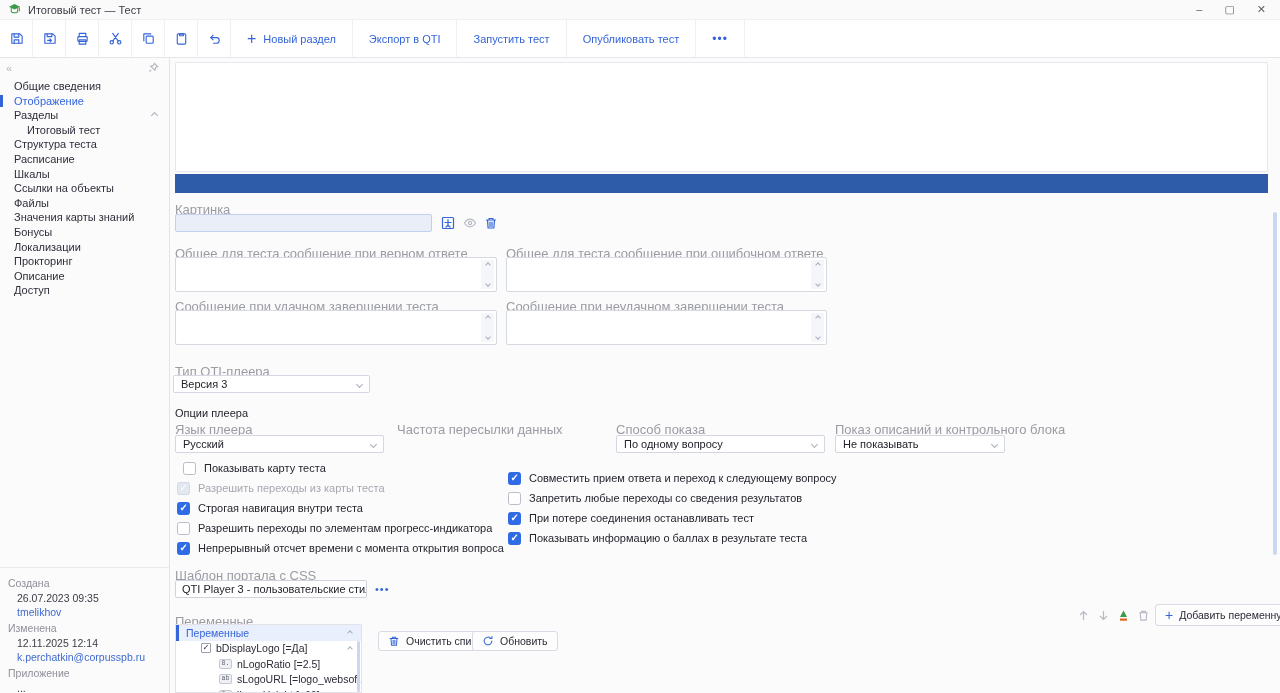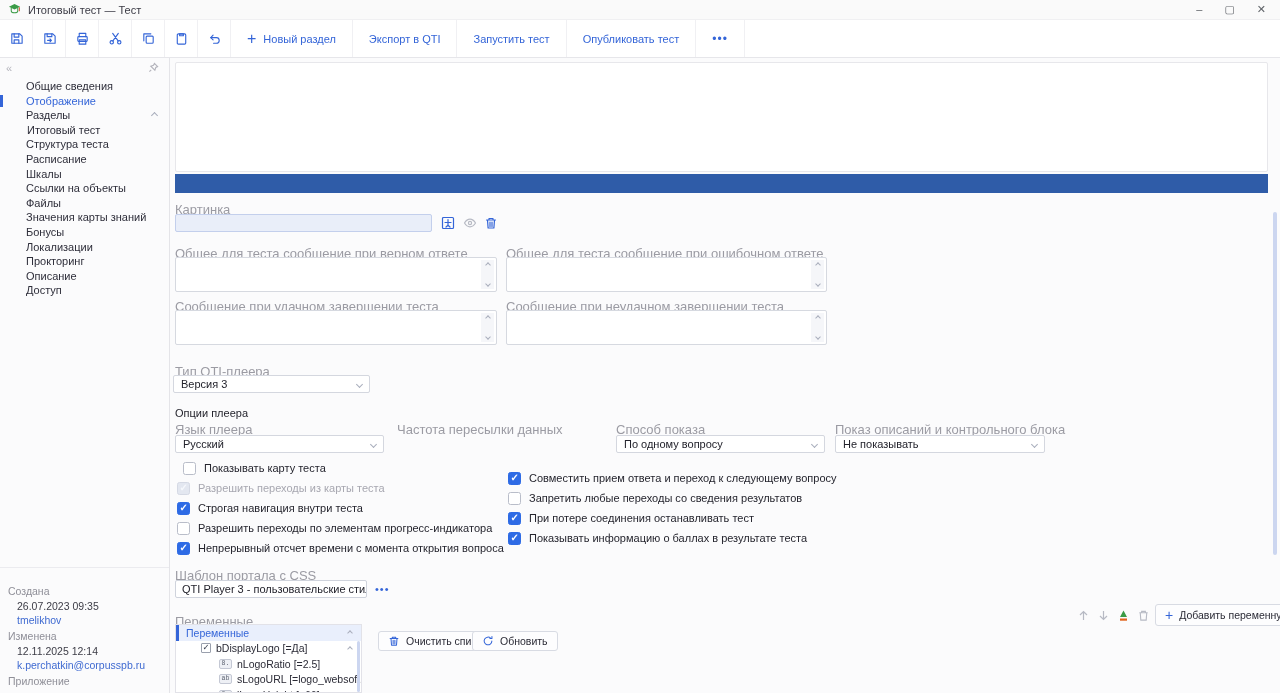--- a/index.html
+++ b/index.html
@@ -26,27 +26,27 @@
   
   .body-wrap{display:flex;height:635px}
   .sidebar{position:relative;width:170px;flex:0 0 170px;border-right:1px solid #e4e4e8;background:#fbfbfc}
   .main{position:relative;flex:1;overflow:hidden}
 
   
   .sb-top{height:16px;display:flex;justify-content:space-between;align-items:center;padding:4px 10px 0 6px;color:#b4b4bc}
   .sb-collapse{font-size:11px;color:#b4b4bc}
   .pin svg{width:11px;height:11px;stroke:#b4b4bc;fill:none;stroke-width:1.2}
   .nav{margin-top:5px}
-  .nav-item{position:relative;height:14.6px;line-height:14.6px;padding-left:26px;color:#2e2e3a;font-size:11px;white-space:nowrap;cursor:default}
+  .nav-item{position:relative;height:14.6px;line-height:14.6px;padding-left:14px;color:#2e2e3a;font-size:11px;white-space:nowrap;cursor:default}
   .nav-item.sub{padding-left:27px}
   .nav-item.selected{color:#3465d8}
   .nav-item.selected::before{content:"";position:absolute;left:0;top:1px;bottom:1px;width:3px;background:#3465d8}
   .nav-chev{position:absolute;right:12px;top:5px}
 
-  .sb-info{position:absolute;left:0;right:0;top:509px;bottom:0;border-top:1px solid #ebebef;padding:17px 8px 0 8px;font-size:10.5px}
+  .sb-info{position:absolute;left:0;right:0;top:509px;bottom:0;border-top:1px solid #ebebef;padding:9px 8px 0 8px;font-size:10.5px}
   .sb-info .lbl{color:#8f8f98;margin-bottom:3px}
   .sb-info .val{color:#3c3c46;padding-left:9px;margin-bottom:2px}
   .sb-info .link{color:#3f6ad1;padding-left:9px;margin-bottom:4px;cursor:pointer}
 
   
   .flabel{position:absolute;color:#9b9ba3;font-size:13px;white-space:nowrap}
   .select{position:absolute;height:18px;background:#fff;border:1px solid #d4d7df;border-radius:2px;display:flex;align-items:center;padding:0 7px;font-size:11px;color:#23232c}
   .select .sel-value{flex:1;white-space:nowrap;overflow:hidden}
   .chev{display:inline-block;width:5px;height:5px;border-right:1.3px solid #a9aebc;border-bottom:1.3px solid #a9aebc}
   .chev.up{transform:rotate(-135deg)}
@@ -297,21 +297,21 @@
       <div class="flabel" style="left:665px;top:364px">Показ описаний и контрольного блока</div>
 
       <div class="select" style="left:5px;top:377px;width:209px">
         <span class="sel-value">Русский</span>
           <span class="chev down"></span>
       </div>
       <div class="select" style="left:446px;top:377px;width:209px">
         <span class="sel-value">По одному вопросу</span>
           <span class="chev down"></span>
       </div>
-      <div class="select" style="left:665px;top:377px;width:210px">
+      <div class="select" style="left:665px;top:377px;width:170px">
         <span class="sel-value">Не показывать</span>
           <span class="chev down"></span>
       </div>
 
       <div class="cb-row" style="left:13px;top:403px">
         <span class="cb-box"></span>
         <span class="cb-label">Показывать карту теста</span>
       </div>
       <div class="cb-row disabled" style="left:7px;top:423px">
         <span class="cb-box checked disabled"></span>

